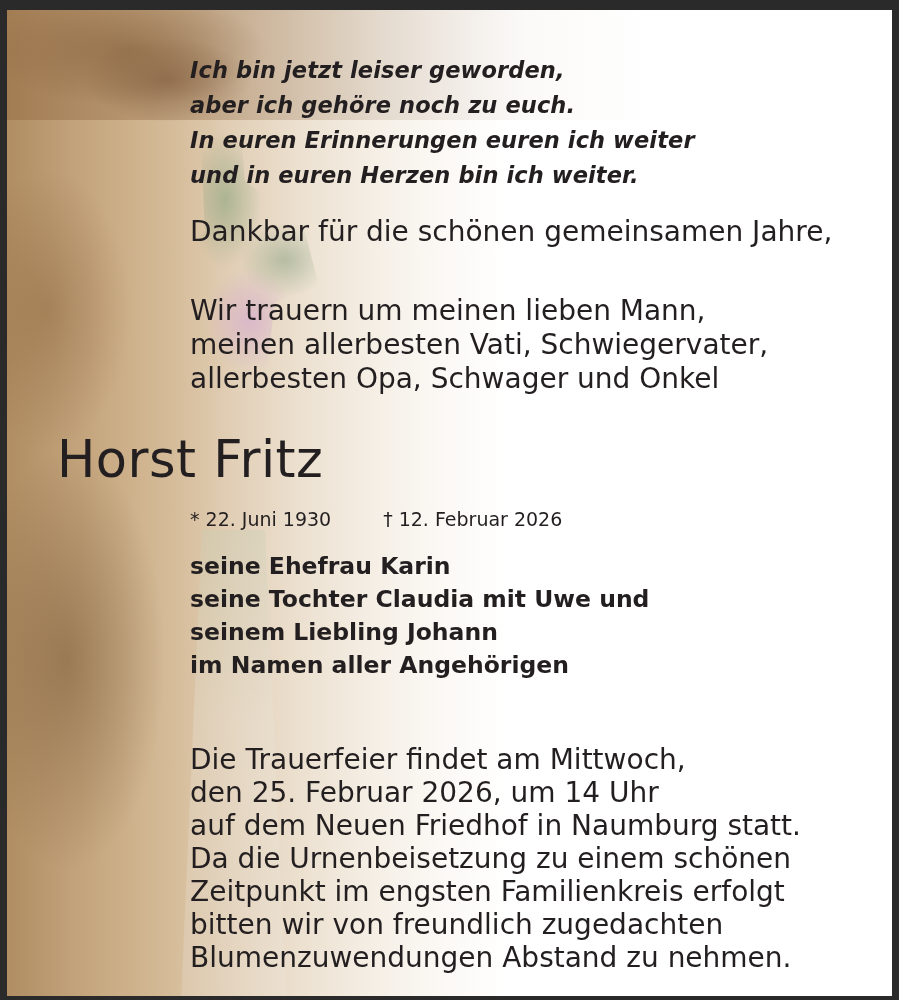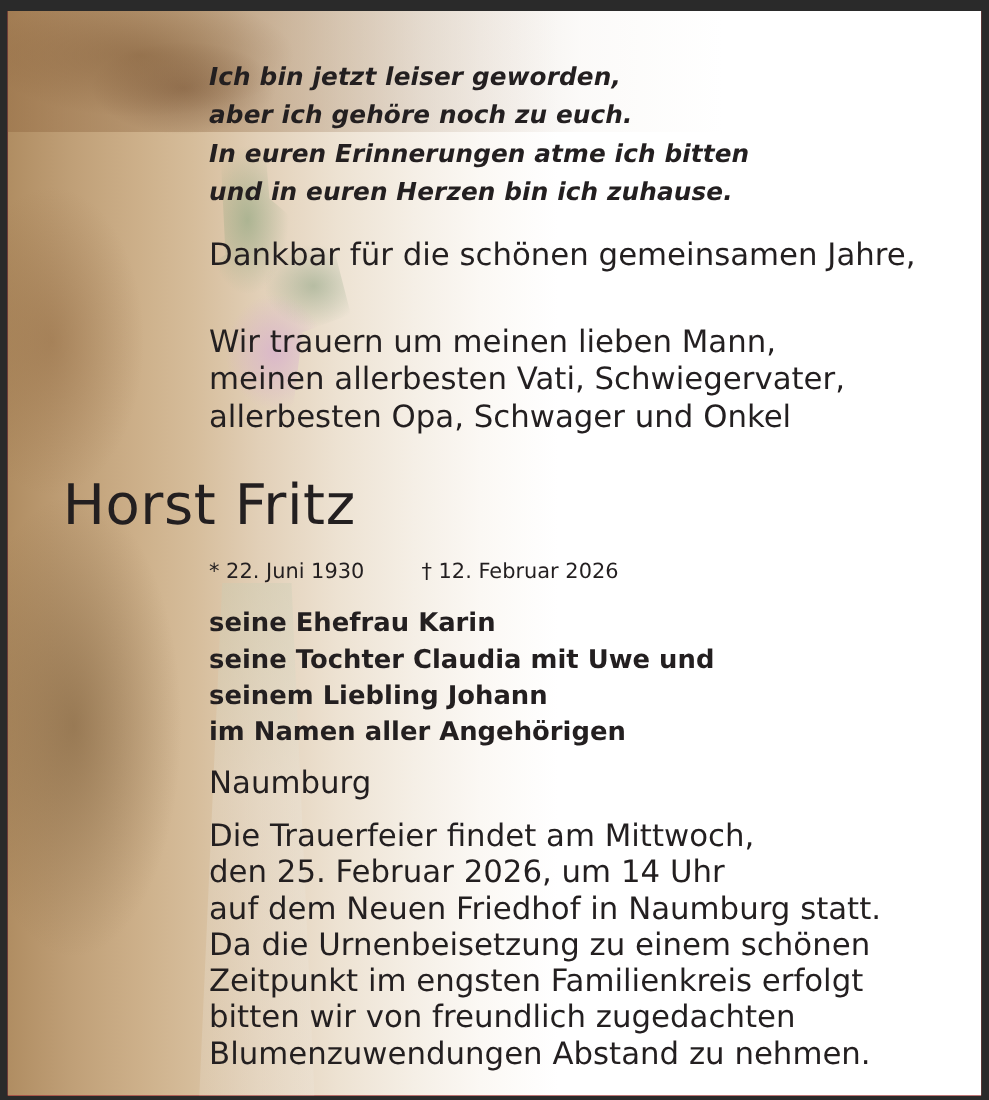--- a/index.html
+++ b/index.html
@@ -140,22 +140,22 @@
     <div class="bg-rock"></div>
     <div class="bg-top"></div>
     <div class="bg-window"></div>
     <div class="bg-path"></div>
   </div>
 
   <div class="content">
     <div class="poem">
       <span class="line">Ich bin jetzt leiser geworden,</span>
       <span class="line">aber ich gehöre noch zu euch.</span>
-      <span class="line">In euren Erinnerungen atme ich bitten</span>
-      <span class="line">und in euren Herzen bin ich zuhause.</span>
+      <span class="line">In euren Erinnerungen euren ich weiter</span>
+      <span class="line">und in euren Herzen bin ich weiter.</span>
     </div>
 
     <div class="block gratitude">
       <span class="line">Dankbar für die schönen gemeinsamen Jahre,</span>
     </div>
 
     <div class="block mourn">
       <span class="line">Wir trauern um meinen lieben Mann,</span>
       <span class="line">meinen allerbesten Vati, Schwiegervater,</span>
       <span class="line">allerbesten Opa, Schwager und Onkel</span>
@@ -165,21 +165,20 @@
 
     <div class="dates"><span>* 22. Juni 1930</span><span class="death">† 12. Februar 2026</span></div>
 
     <div class="family">
       <span class="line">seine Ehefrau Karin</span>
       <span class="line">seine Tochter Claudia mit Uwe und</span>
       <span class="line">seinem Liebling Johann</span>
       <span class="line">im Namen aller Angehörigen</span>
     </div>
 
-    <div class="block city">Naumburg</div>
 
     <div class="block service">
       <span class="line">Die Trauerfeier findet am Mittwoch,</span>
       <span class="line">den 25. Februar 2026, um 14 Uhr</span>
       <span class="line">auf dem Neuen Friedhof in Naumburg statt.</span>
       <span class="line">Da die Urnenbeisetzung zu einem schönen</span>
       <span class="line">Zeitpunkt im engsten Familienkreis erfolgt</span>
       <span class="line">bitten wir von freundlich zugedachten</span>
       <span class="line">Blumenzuwendungen Abstand zu nehmen.</span>
     </div>

